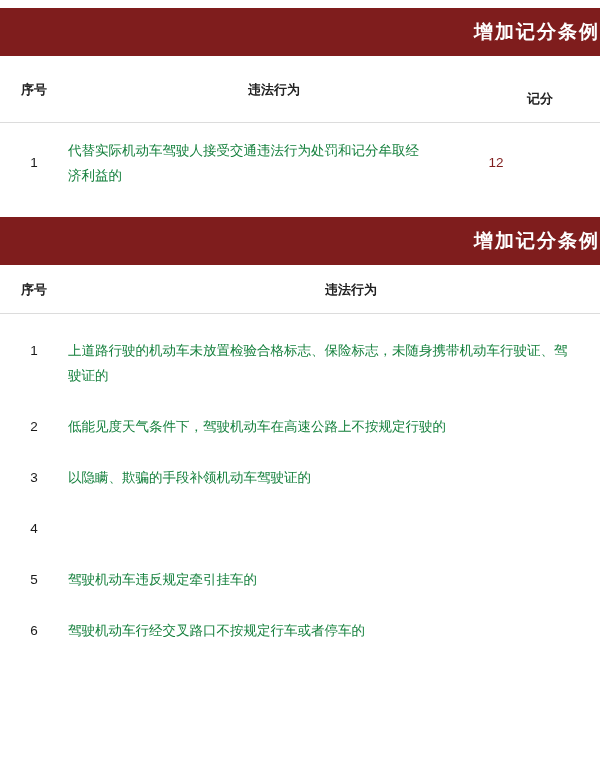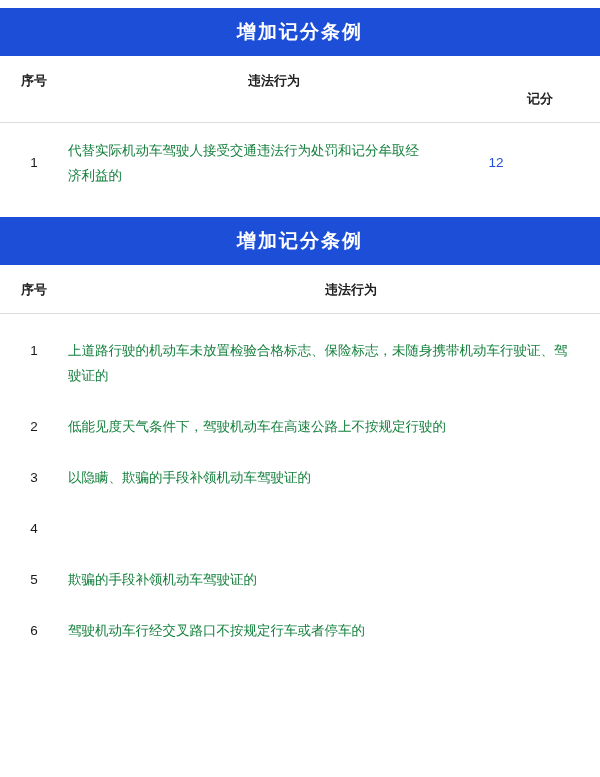--- a/index.html
+++ b/index.html
@@ -16,34 +16,34 @@
   }
   .page {
     width: 600px;
     height: 777px;
     position: relative;
     background: #ffffff;
   }
 
   
   .section-bar {
-    background: #1d4ed8;
+    background: #7f1d1d;
     color: #ffffff;
-    text-align: center;
+    text-align: right;
     font-size: 19px;
     font-weight: bold;
     letter-spacing: 2px;
     line-height: 1;
     padding: 14px 0 15px 0;
   }
 
   
   .col-header {
     display: flex;
-    align-items: flex-start;
+    align-items: center;
     font-size: 13px;
     font-weight: bold;
     color: #222222;
     padding: 16px 0 14px 0;
     gap: 34px;
   }
   .col-header.with-rule {
     border-bottom: 1px solid #dcdcdc;
   }
   .ch-no {
@@ -78,21 +78,21 @@
   }
   .row .act {
     flex: 1 1 auto;
     padding-right: 8px;
     color: #15803d;
   }
   .row .pts {
     width: 120px;
     flex: 0 0 120px;
     text-align: center;
-    color: #1d4ed8;
+    color: #7f1d1d;
     font-size: 13.5px;
   }
 
   #added-rows .row {
     padding: 16px 0 18px 0;
   }
   #added-rows .row .act {
     max-width: 360px;
   }
 
@@ -165,21 +165,21 @@
         <div class="no">3</div>
         <div class="act">以隐瞒、欺骗的手段补领机动车驾驶证的</div>
       </div>
 
       <div class="row">
         <div class="no">4</div>
       </div>
 
       <div class="row">
         <div class="no">5</div>
-        <div class="act">欺骗的手段补领机动车驾驶证的</div>
+        <div class="act">驾驶机动车违反规定牵引挂车的</div>
       </div>
 
       <div class="row">
         <div class="no">6</div>
         <div class="act">驾驶机动车行经交叉路口不按规定行车或者停车的</div>
       </div>
 
     </div>
   </div>
 

